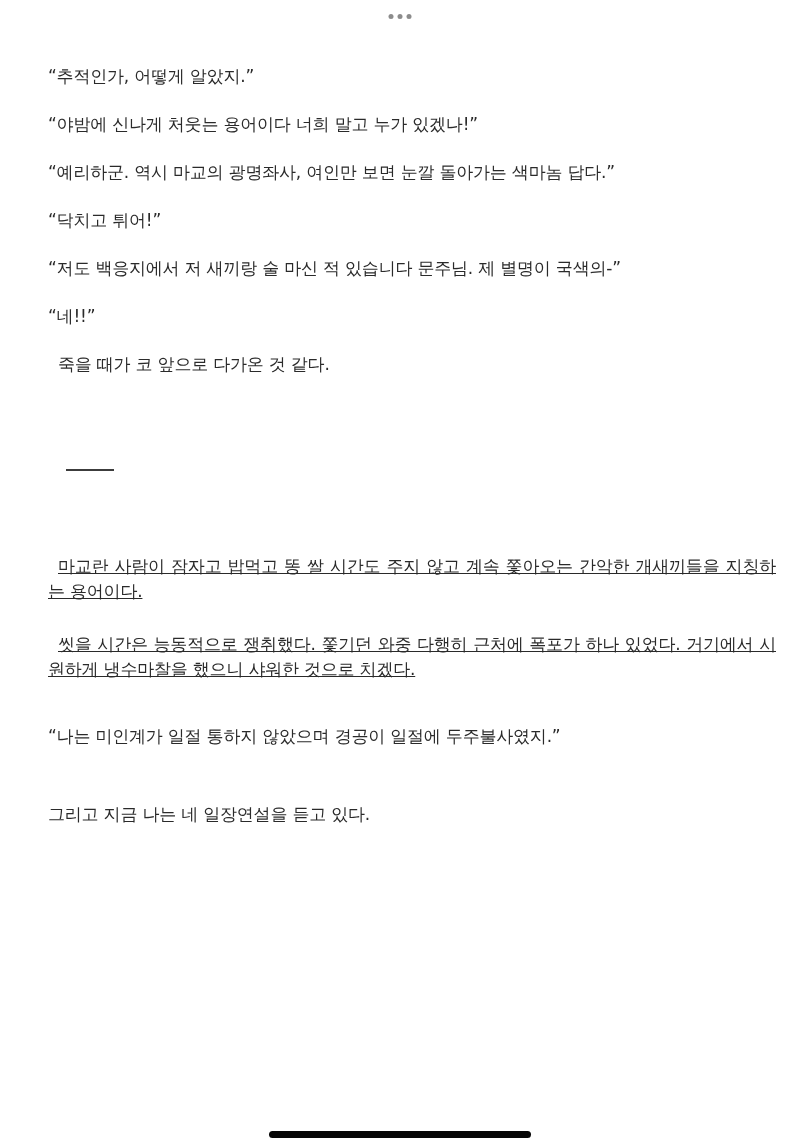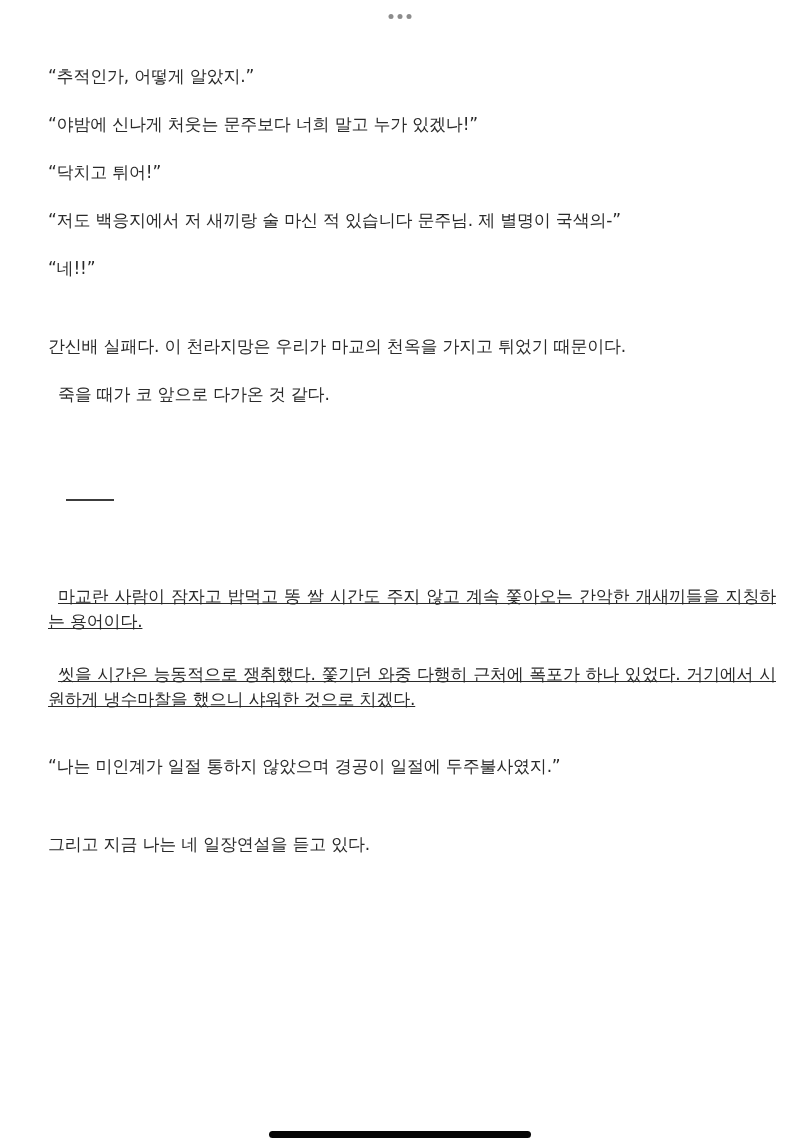--- a/index.html
+++ b/index.html
@@ -95,25 +95,25 @@
 <div class="screen">
 
   <div class="menu-dots">
     <span class="dot"></span>
     <span class="dot"></span>
     <span class="dot"></span>
   </div>
 
   <div class="reader">
     <p class="mt35">“추적인가, 어떻게 알았지.”</p>
-    <p class="mt23">“야밤에 신나게 처웃는 문주보다 너희 말고 누가 있겠나!”</p>
+    <p class="mt23">“야밤에 신나게 처웃는 용어이다 너희 말고 누가 있겠나!”</p>
+    <p class="mt23">“예리하군. 역시 마교의 광명좌사, 여인만 보면 눈깔 돌아가는 색마놈 답다.”</p>
     <p class="mt23">“닥치고 튀어!”</p>
     <p class="mt23">“저도 백응지에서 저 새끼랑 술 마신 적 있습니다 문주님. 제 별명이 국색의-”</p>
     <p class="mt23">“네!!”</p>
-    <p class="mt53">간신배 실패다. 이 천라지망은 우리가 마교의 천옥을 가지고 튀었기 때문이다.</p>
     <p class="mt23 indent">죽을 때가 코 앞으로 다가온 것 같다.</p>
 
     <div class="scene-divider mt92"></div>
 
     <p class="mt83 indent wrap">마교란 사람이 잠자고 밥먹고 똥 쌀 시간도 주지 않고 계속 쫓아오는 간악한 개새끼들을 지칭하는 용어이다.</p>
     <p class="mt28 indent wrap">씻을 시간은 능동적으로 쟁취했다. 쫓기던 와중 다행히 근처에 폭포가 하나 있었다. 거기에서 시원하게 냉수마찰을 했으니 샤워한 것으로 치겠다.</p>
     <p class="mt42">“나는 미인계가 일절 통하지 않았으며 경공이 일절에 두주불사였지.”</p>
     <p class="mt53">그리고 지금 나는 네 일장연설을 듣고 있다.</p>
   </div>
 

